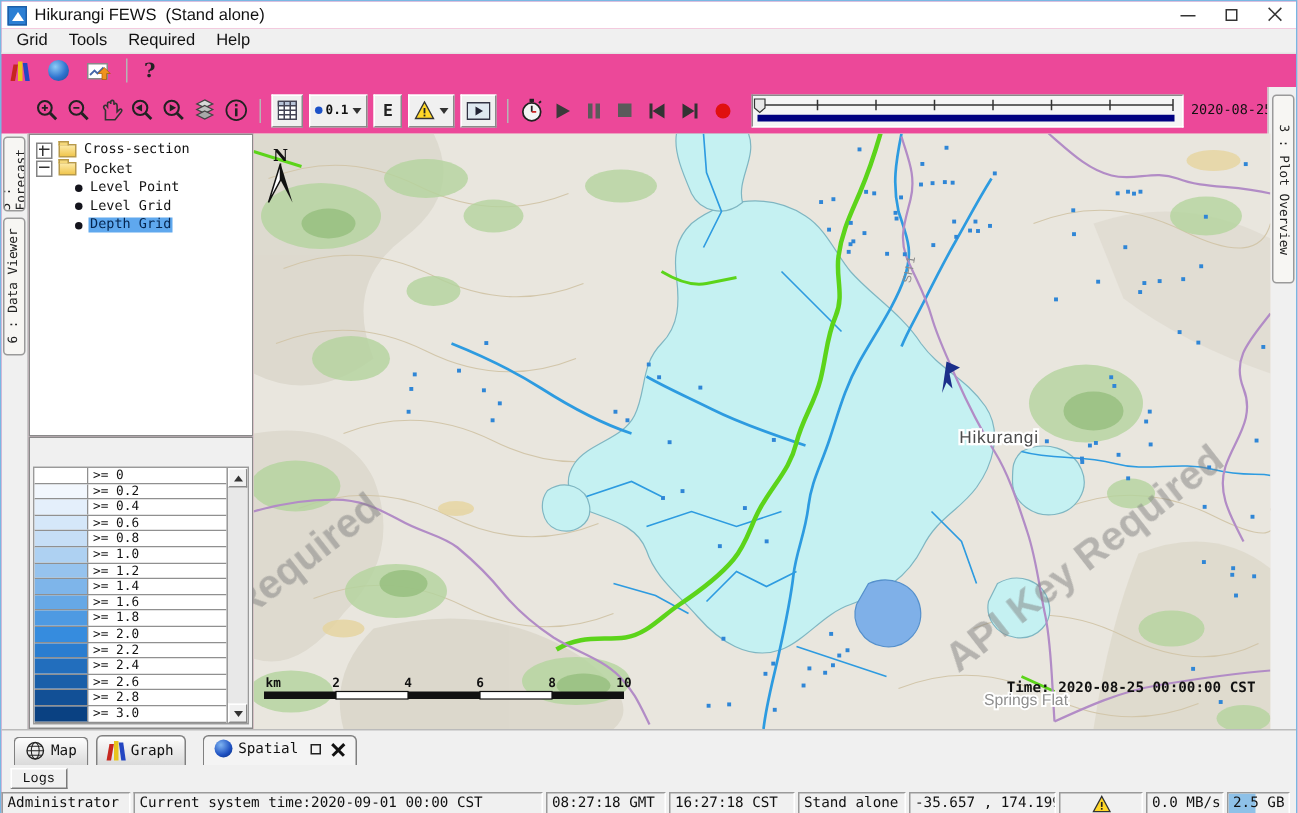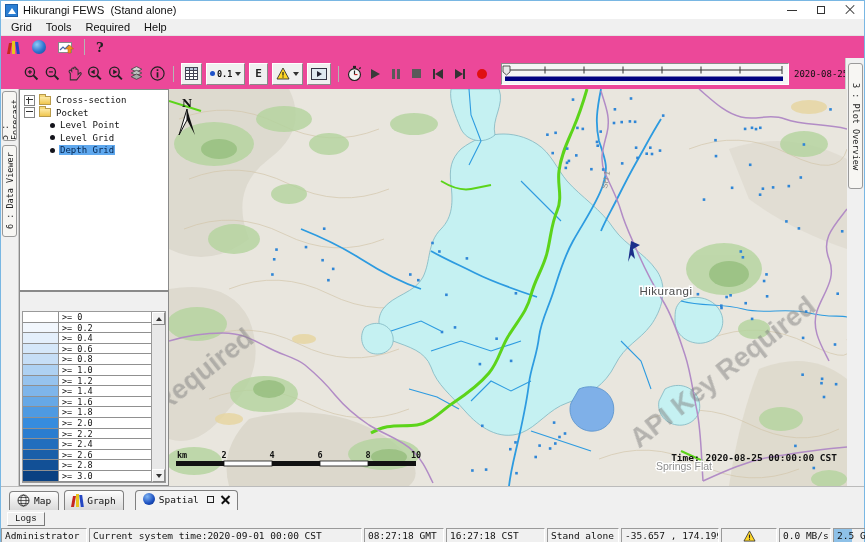--- a/index.html
+++ b/index.html
@@ -640,21 +640,21 @@
   </div>
 
   <div class="logsrow">
     <button class="logs-btn">Logs</button>
   </div>
 
   <div class="statusbar">
     <span class="scell" style="width:86px;">Administrator</span>
     <span class="scell" style="width:273px;">Current system time:2020-09-01 00:00 CST</span>
     <span class="scell" style="width:80px;">08:27:18 GMT</span>
-    <span class="scell" style="width:99px;">16:27:18 CST</span>
+    <span class="scell" style="width:84px;">16:27:18 CST</span>
     <span class="scell" style="width:72px;">Stand alone</span>
     <span class="scell" style="width:98px;">-35.657 , 174.199</span>
     <span class="scell" style="width:56px;display:flex;align-items:center;justify-content:center;">
       <svg width="13" height="12" viewBox="0 0 14 13">
         <polygon points="1,12 7,1 13,12" fill="#ffd727" stroke="#333" stroke-width="0.9"></polygon>
         <rect x="6.4" y="5" width="1.2" height="3.6" fill="#222"></rect>
         <rect x="6.4" y="9.4" width="1.2" height="1.2" fill="#222"></rect>
       </svg>
     </span>
     <span class="scell" style="width:52px;text-align:right;">0.0 MB/s</span>

